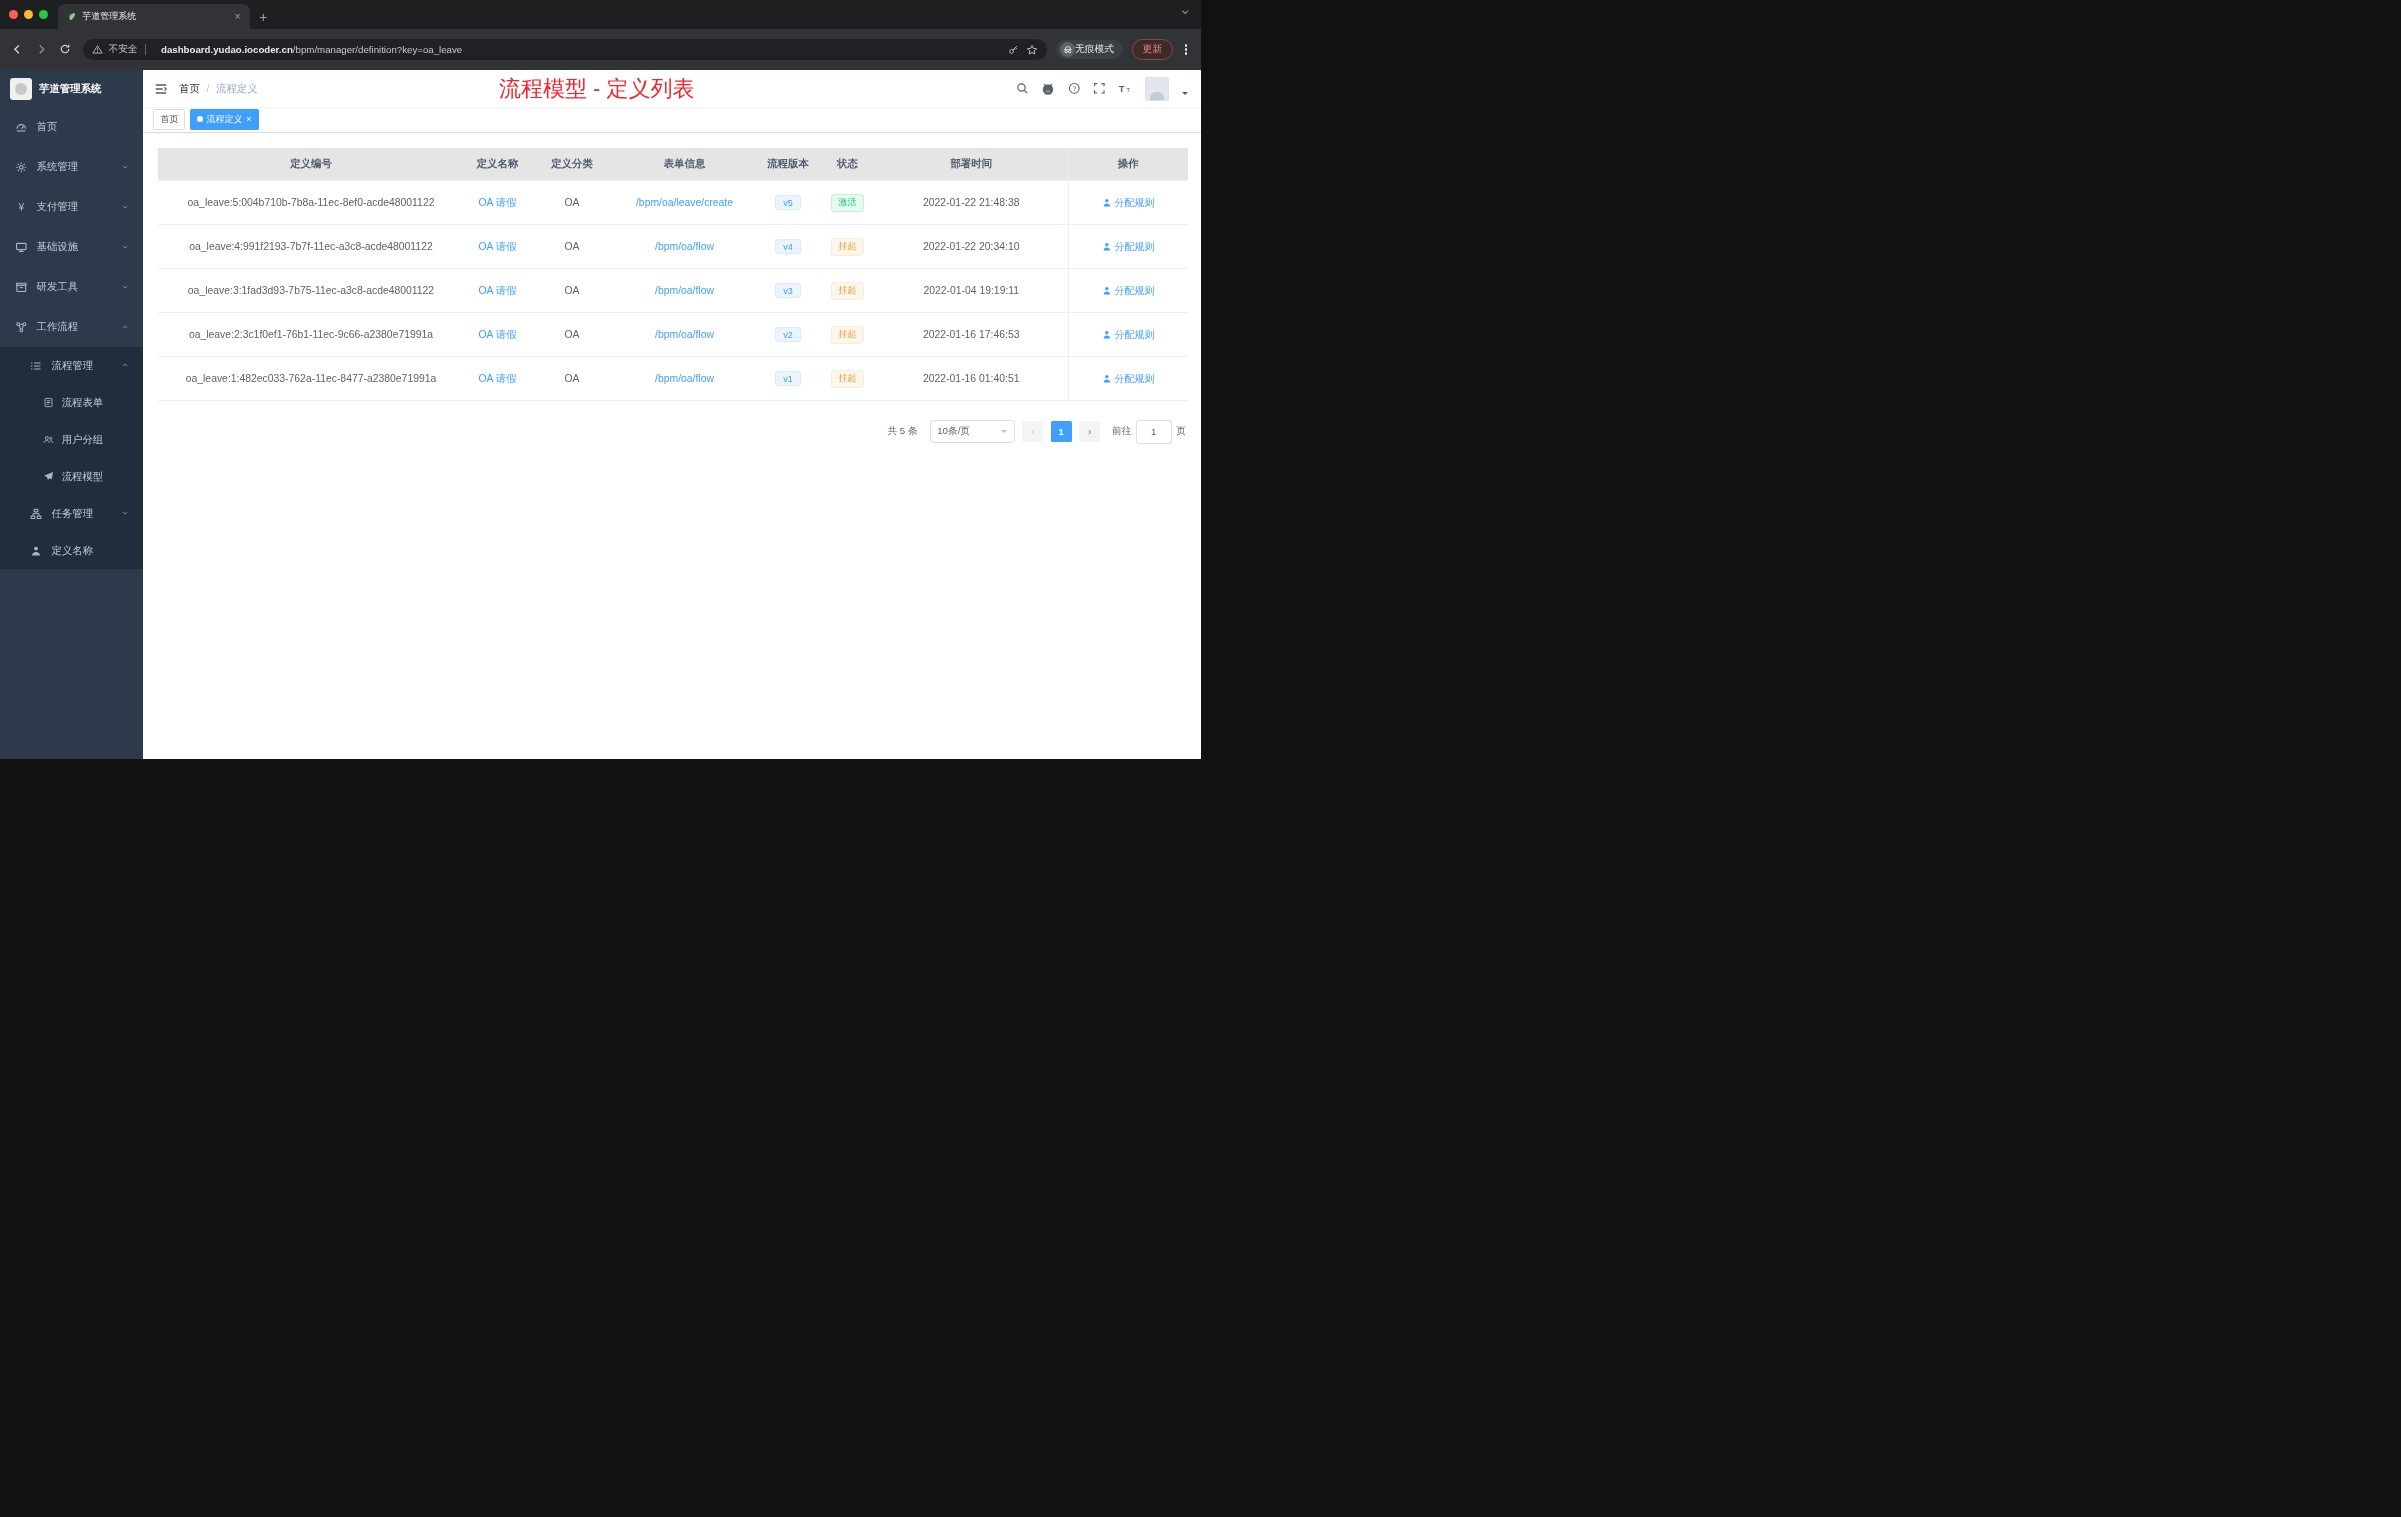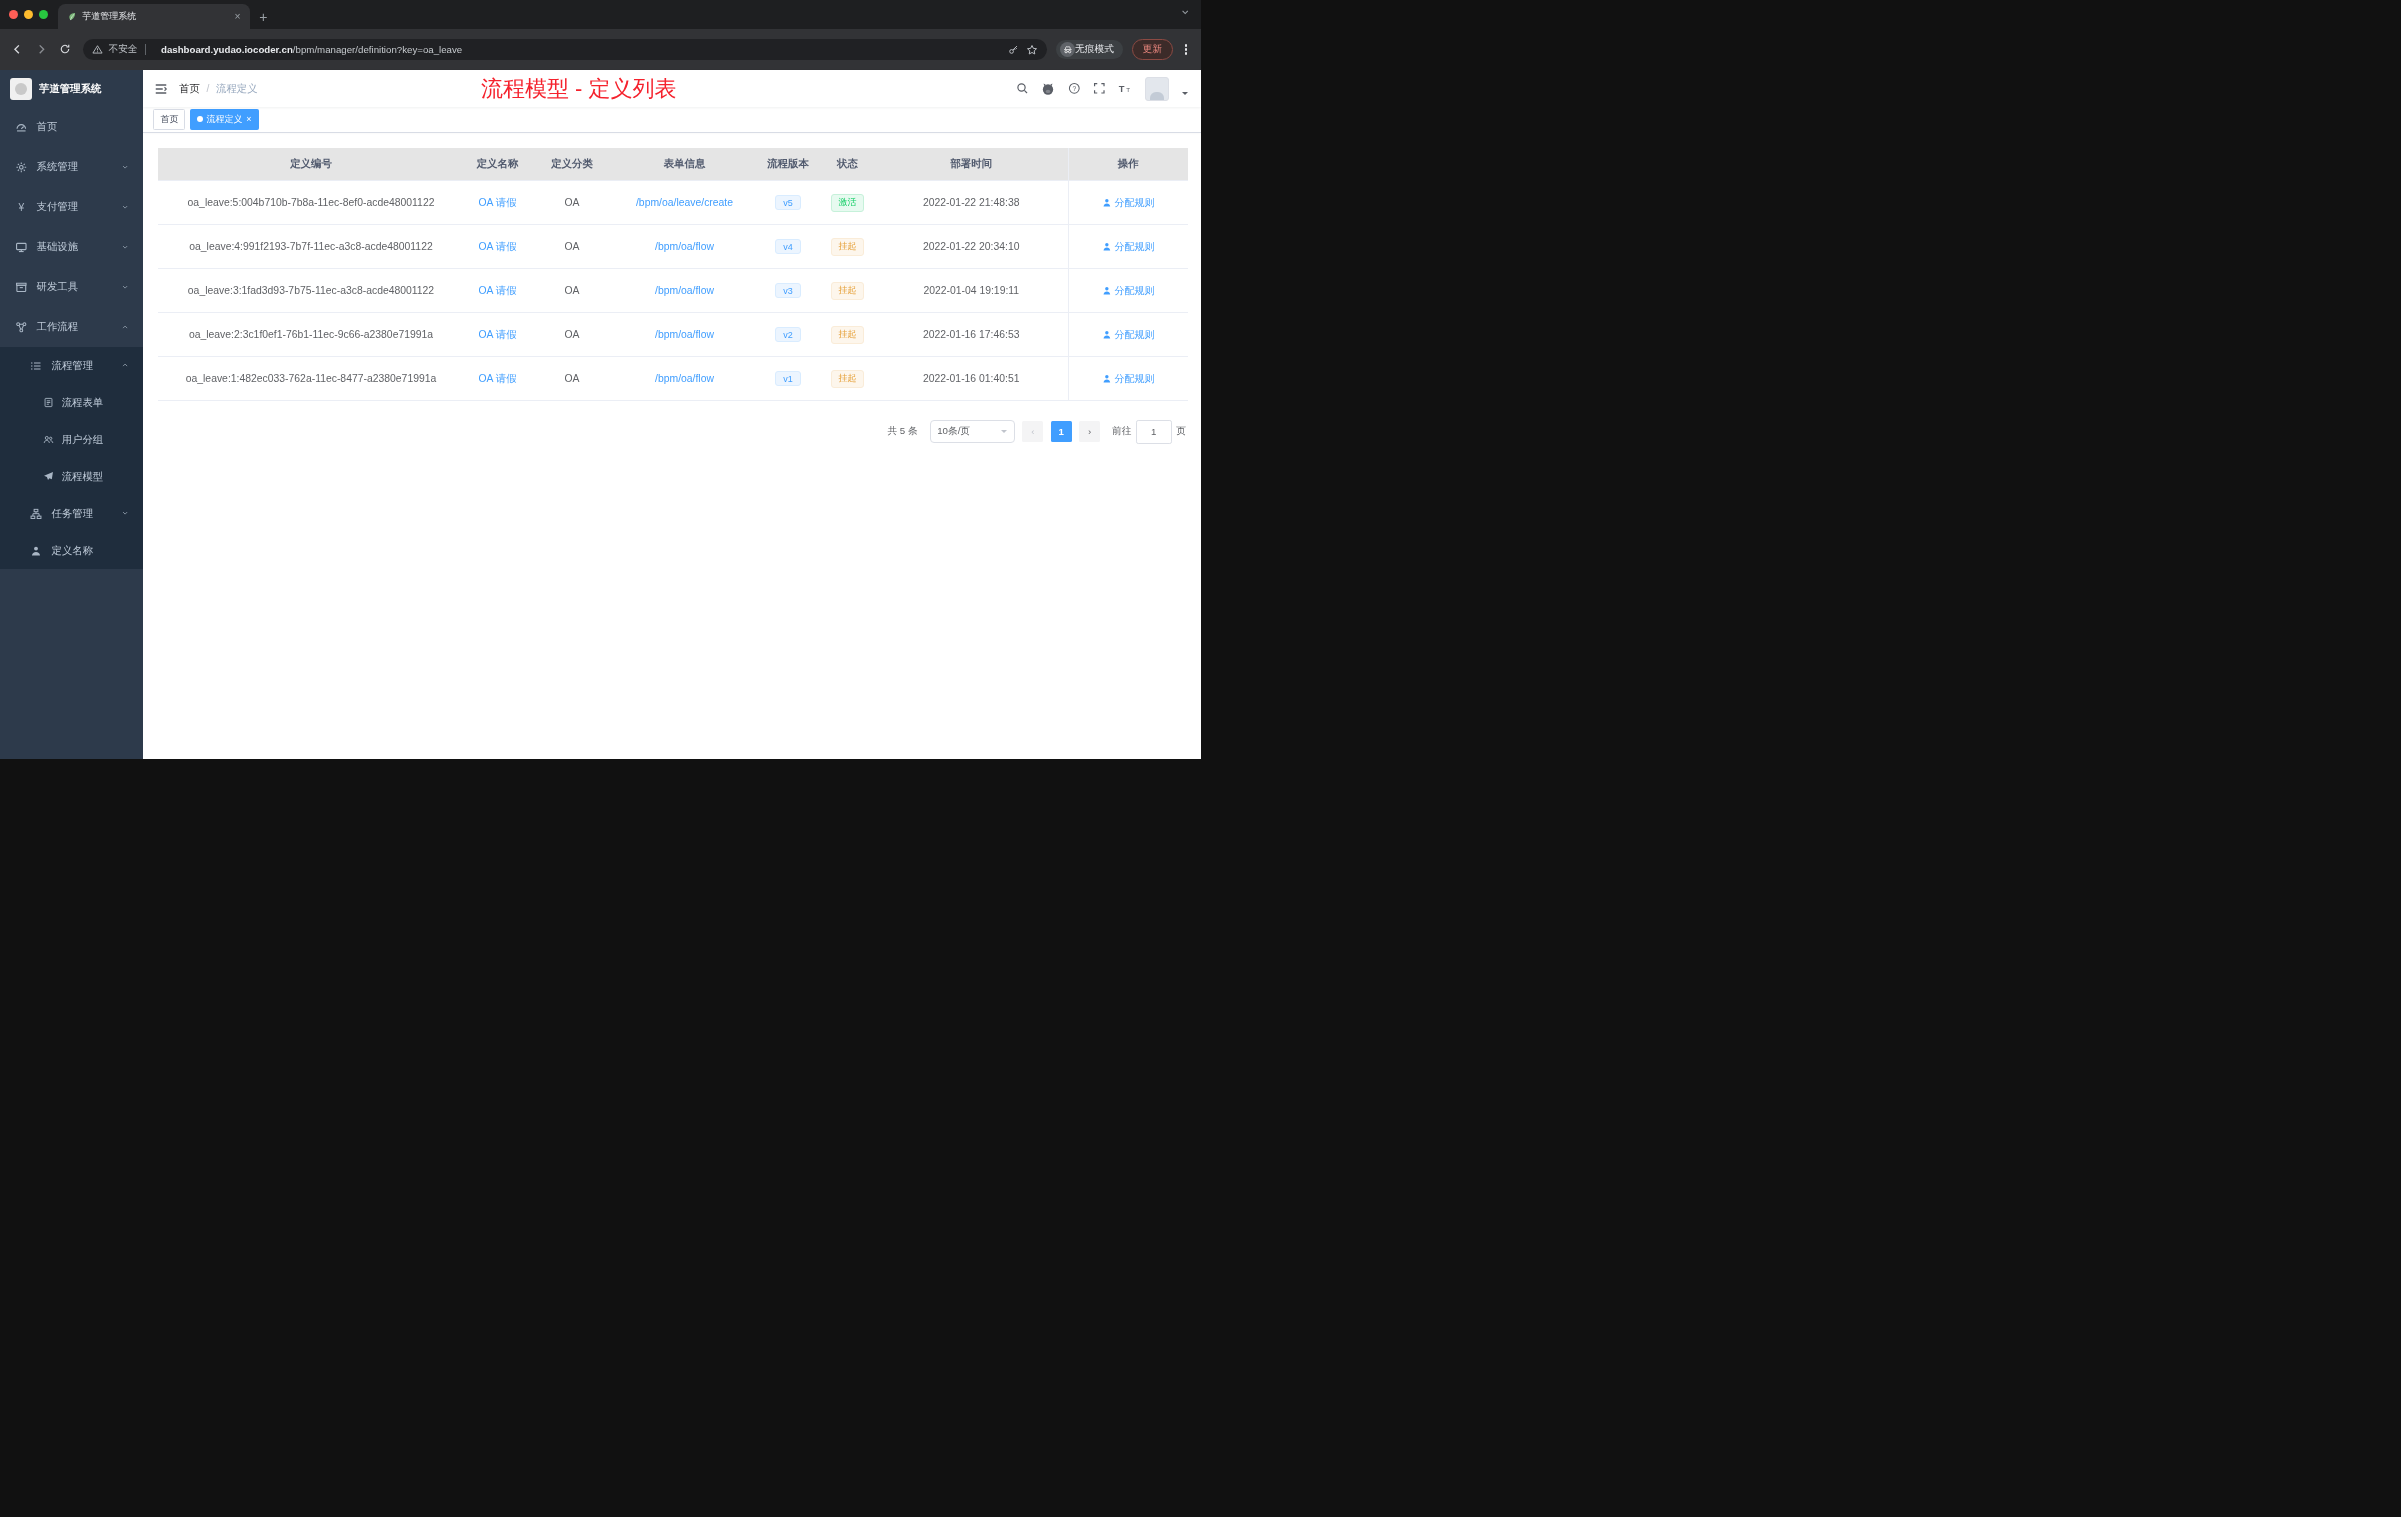--- a/index.html
+++ b/index.html
@@ -53,21 +53,21 @@
 
   .main{flex:1;background:#fff;display:flex;flex-direction:column;min-width:0;}
 
   
   .navbar{height:37px;display:flex;align-items:center;position:relative;box-shadow:0 0.7px 3px rgba(0,21,41,.08);flex-shrink:0;}
   .hamburger{padding:0 11px;color:#5a5e66;cursor:pointer;}
   .breadcrumb{font-size:10.4px;display:flex;align-items:center;gap:6.7px;}
   .bc-home{color:#303133;cursor:pointer;}
   .bc-sep{color:#c0c4cc;}
   .bc-cur{color:#97a8be;}
-  .annotation{position:absolute;left:338px;top:50%;transform:translateY(-50%);
+  .annotation{position:absolute;left:356px;top:50%;transform:translateY(-50%);
     color:#f5222d;font-size:22px;font-weight:500;white-space:nowrap;pointer-events:none;}
   .nav-right{margin-left:auto;display:flex;align-items:center;gap:12.6px;padding-right:13.4px;color:#5a5e66;}
   .nav-ico{cursor:pointer;display:flex;align-items:center;}
   .nav-avatar{width:22px;height:22px;border-radius:3px;background:#e3e7ed;border:0.7px solid #dcdfe6;
     display:flex;align-items:flex-end;justify-content:center;overflow:hidden;cursor:pointer;}
   .nav-avatar i{width:13.4px;height:7.4px;border-radius:6px 6px 0 0;background:#c3cbd6;display:block;}
   .avatar-caret{width:0;height:0;border-left:3px solid transparent;border-right:3px solid transparent;
     border-top:3.7px solid #5a5e66;margin-top:10.4px;cursor:pointer;}
 
   

